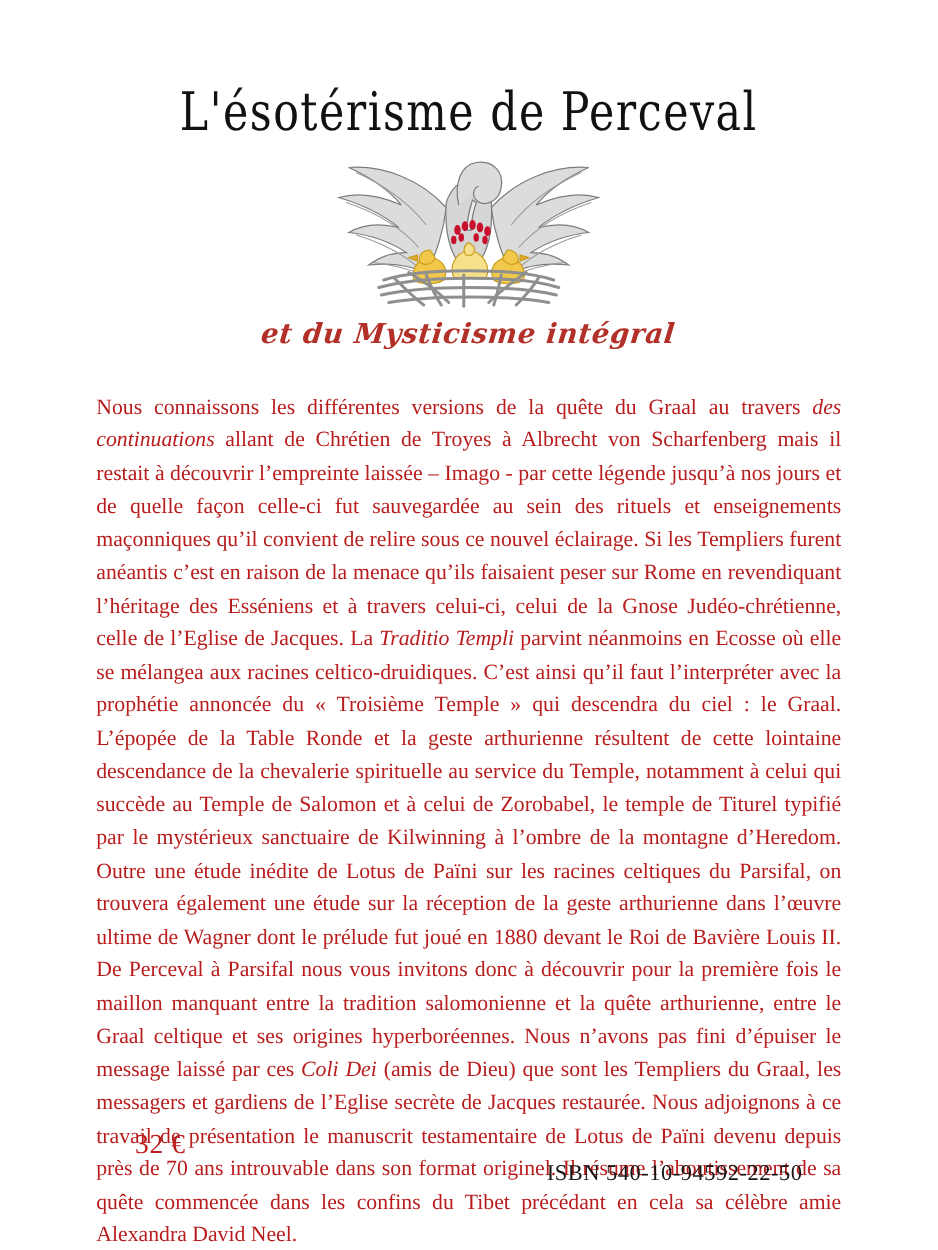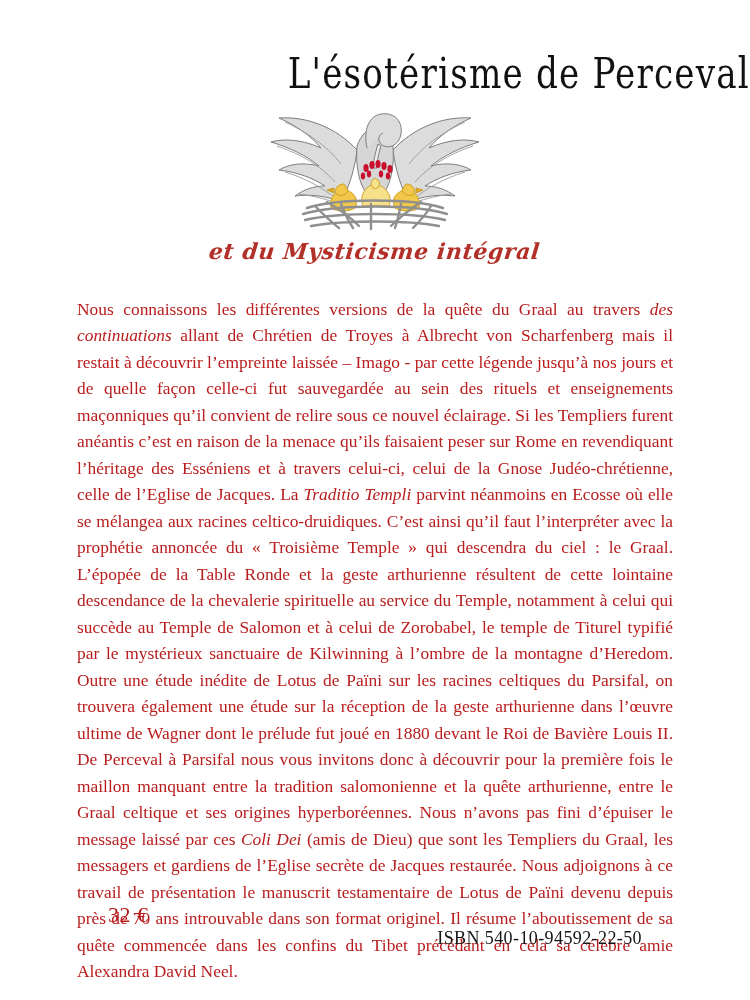--- a/index.html
+++ b/index.html
@@ -20,22 +20,22 @@
   .page {
     width: 750px;
     height: 1000px;
     position: relative;
     background: #ffffff;
     box-sizing: border-box;
   }
 
   
   .title-block {
-    text-align: right;
-    padding-top: 52px;
+    text-align: center;
+    padding-top: 68px;
   }
   .book-title {
     font-family: "DejaVu Serif", "Liberation Serif", serif;
     font-size: 38px;
     line-height: 1.05;
     letter-spacing: 1.2px;
     color: #111111;
     font-weight: 400;
     font-stretch: semi-condensed;
     margin: 0;

